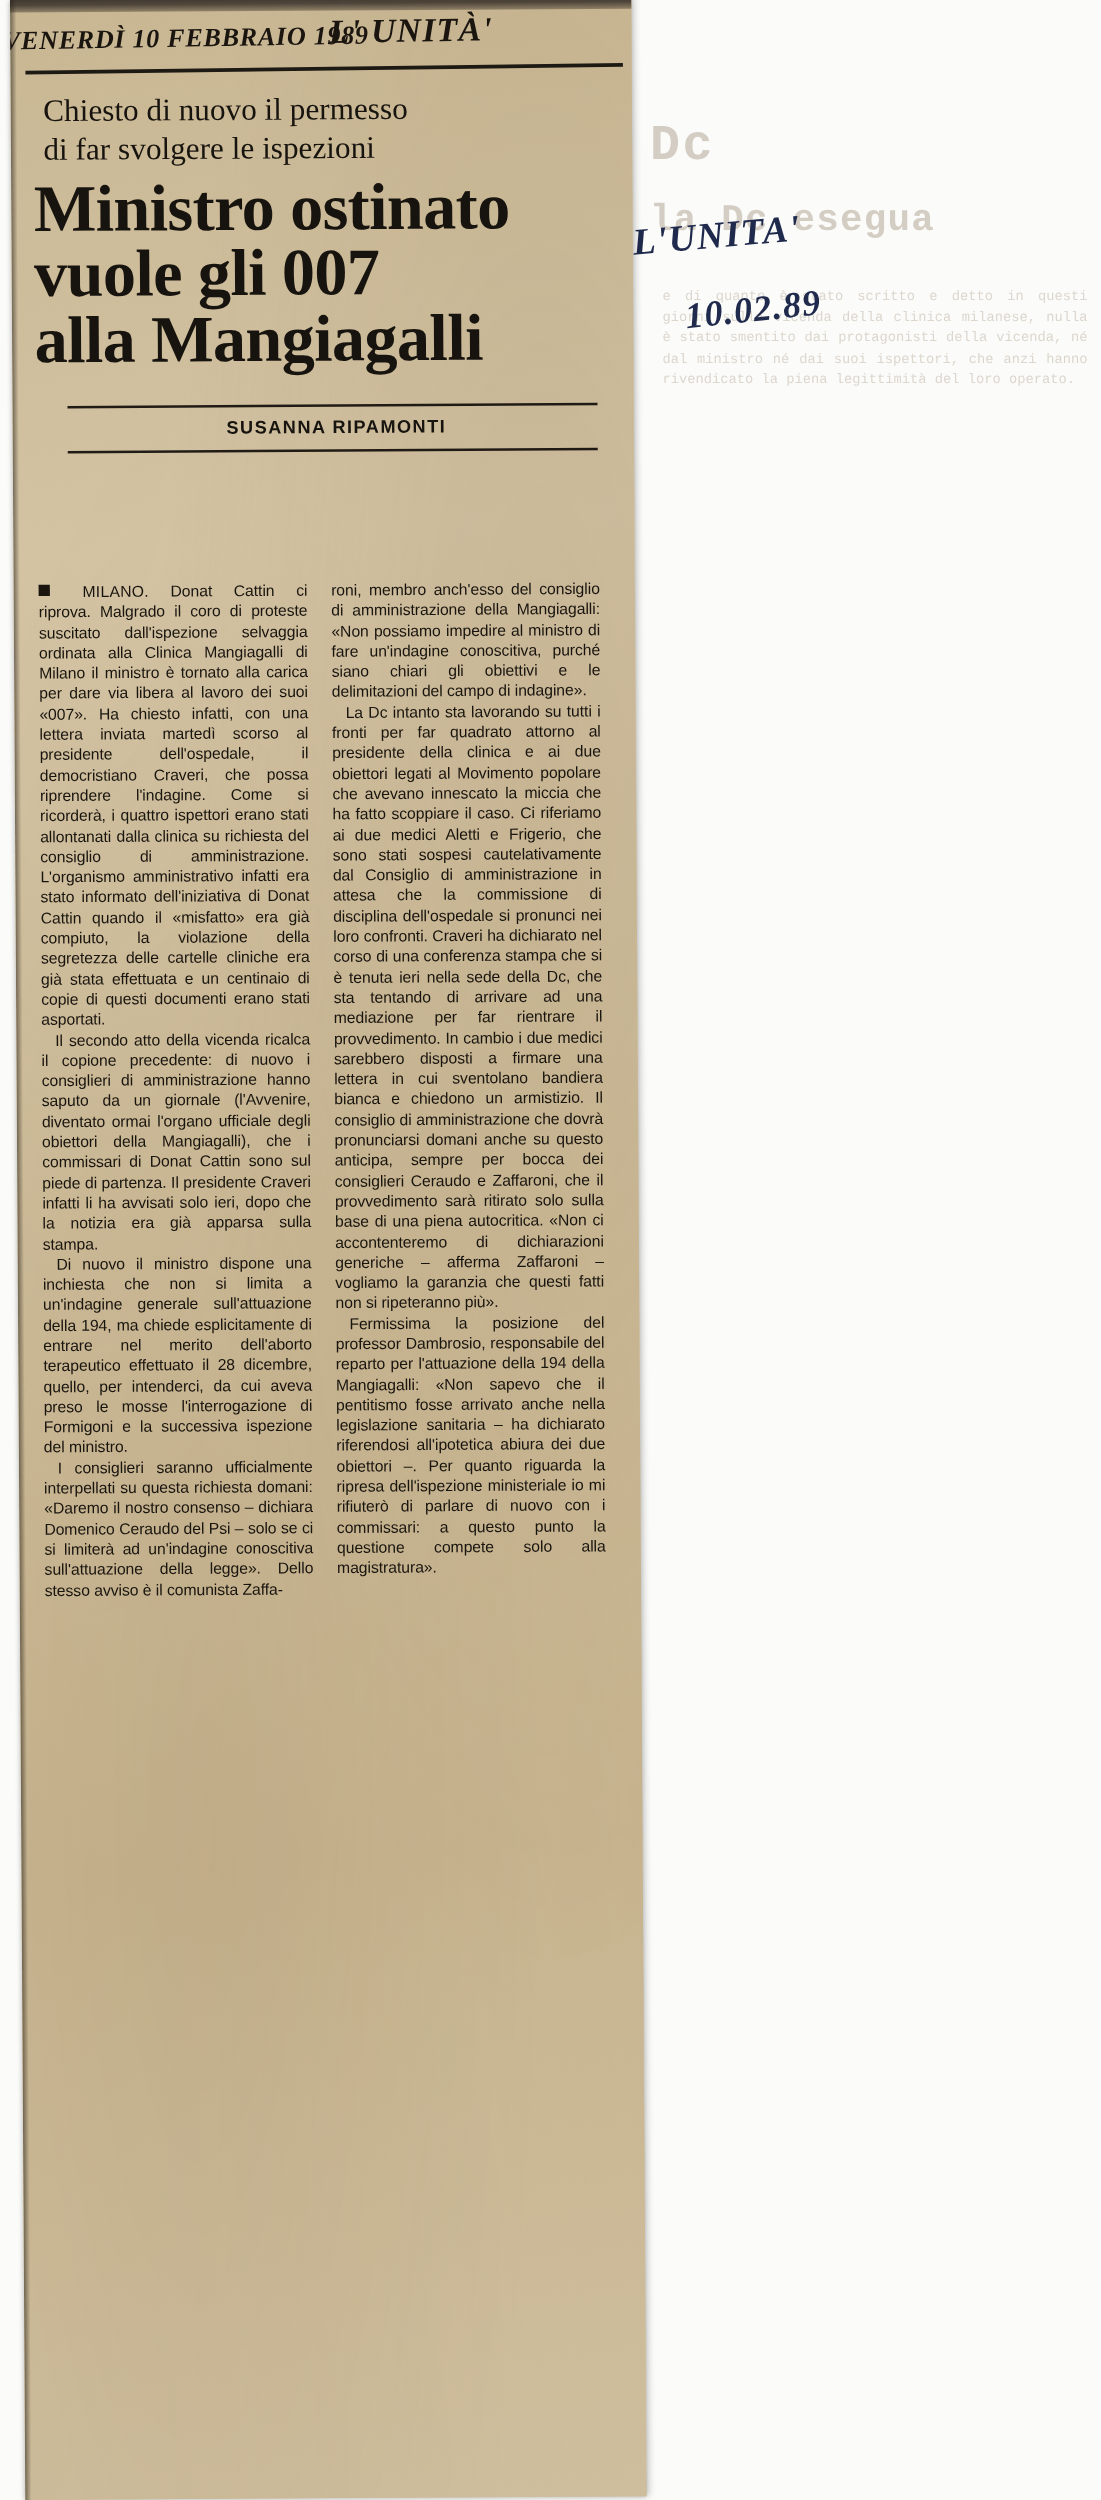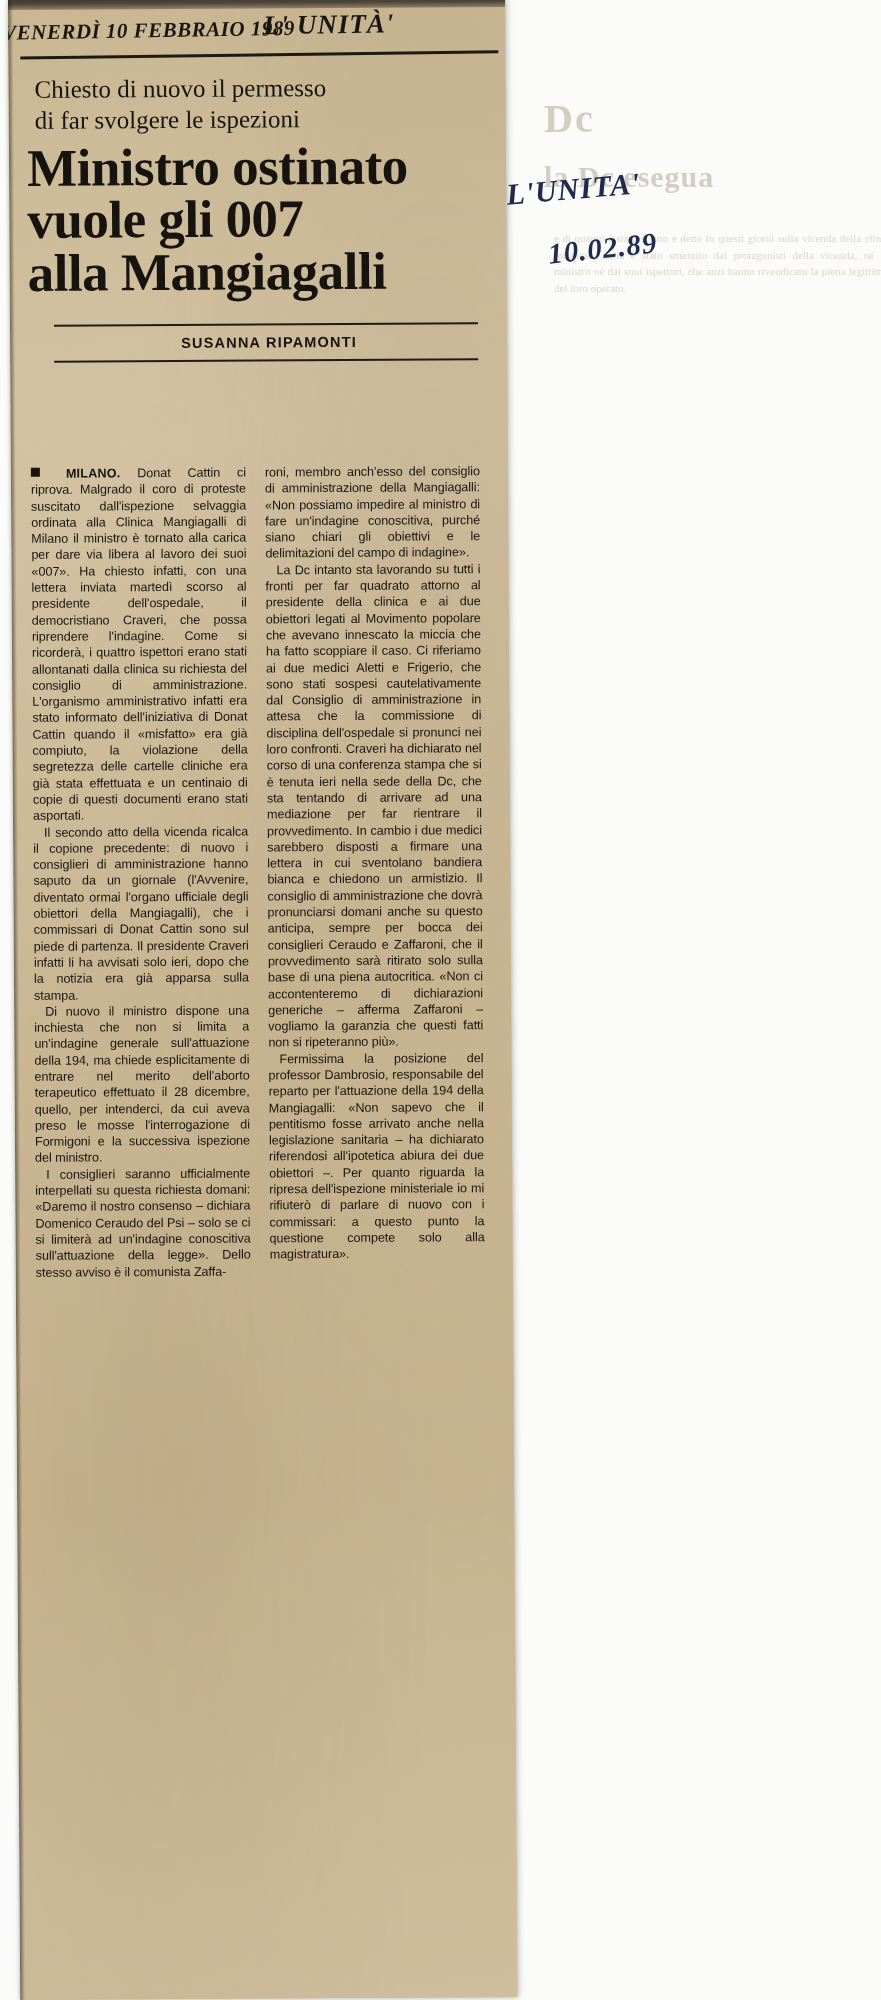--- a/index.html
+++ b/index.html
@@ -174,31 +174,30 @@
   }
   .col p { margin: 0; text-indent: 11px; }
   .col p.first { text-indent: 0; }
   .dateline-square {
     display: inline-block;
     width: 9px; height: 9px;
     background: #1a150f;
     margin-right: 5px;
     vertical-align: 1px;
   }
-  .city { font-weight: bold; letter-spacing: .2px; padding-left: 21px; }
+  .city { font-weight: normal; letter-spacing: .2px; padding-left: 21px; }
 
   
   .ghost {
     position: absolute;
     color: rgba(120,100,70,.30);
-    font-family: Liberation Serif, serif;
+    font-family: Liberation Mono, monospace;
     font-weight: bold;
     pointer-events: none;
     user-select: none;
-    margin-left: 24px;
   }
   .ghost-a { left: 520px; top: 95px;  font-size: 40px; letter-spacing: 2px; }
   .ghost-b { left: 520px; top: 160px; font-size: 30px; letter-spacing: 1px; }
   .ghost-c {
     left: 530px; top: 230px; width: 340px;
     font-size: 11px; font-weight: normal; line-height: 1.5;
     color: rgba(130,110,80,.26);
     text-align: justify;
   }
 

